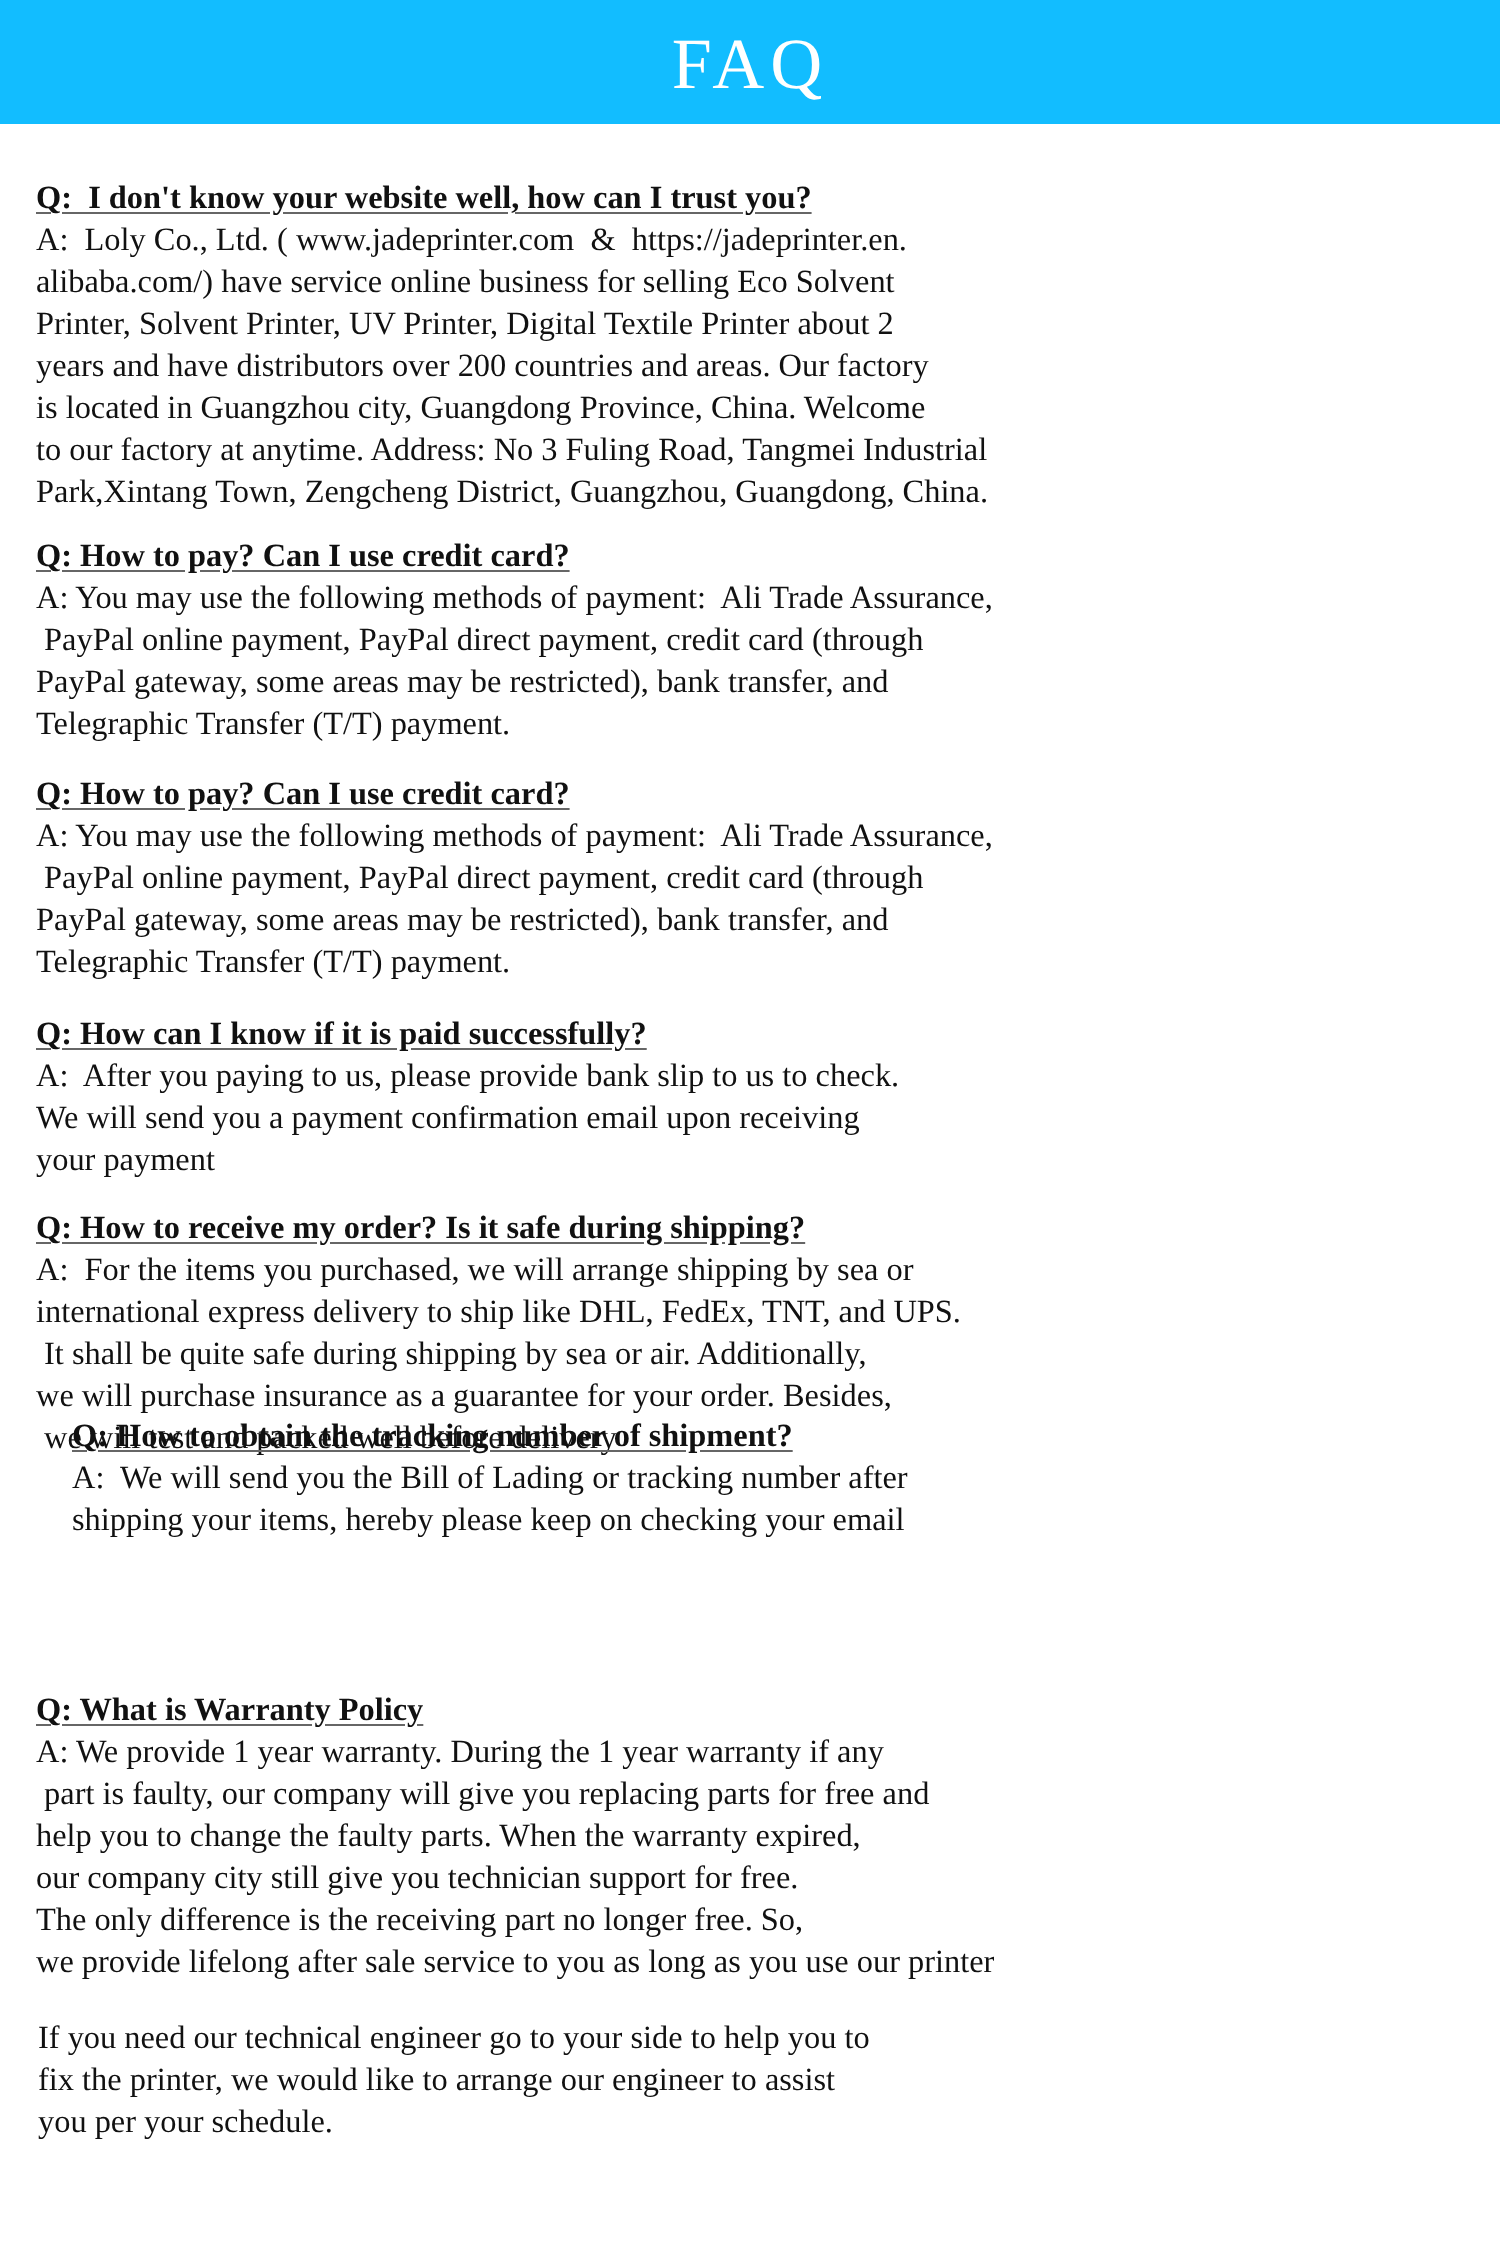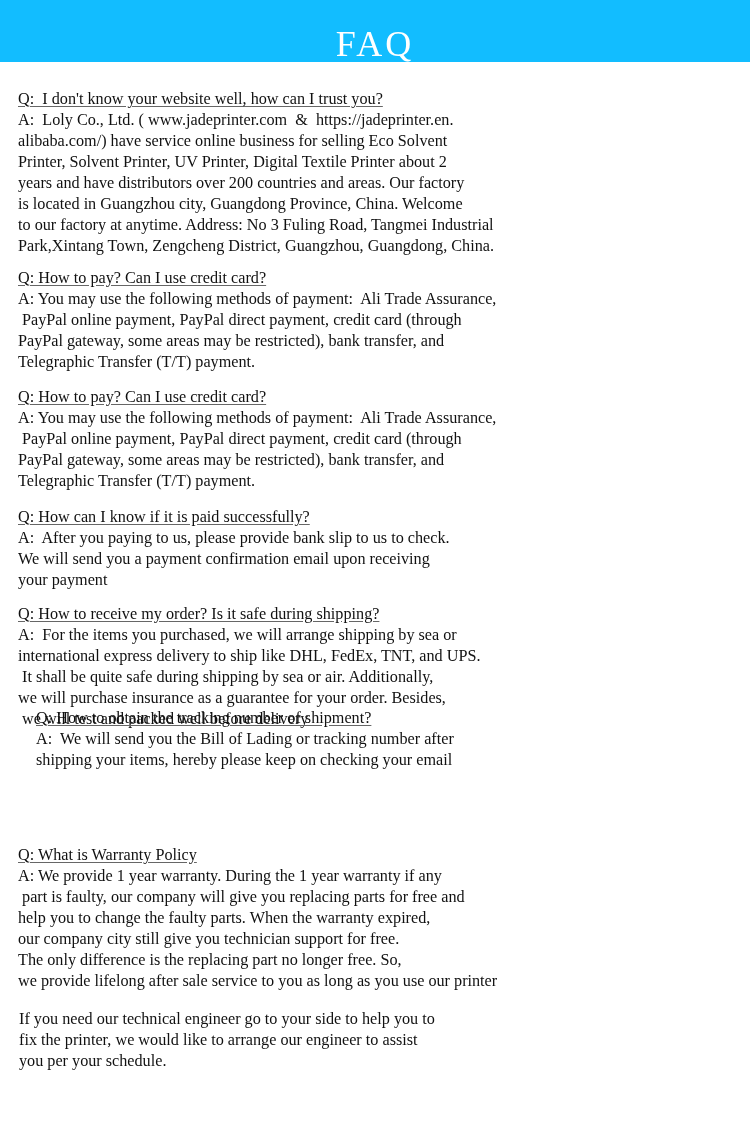--- a/index.html
+++ b/index.html
@@ -34,21 +34,21 @@
     font-weight: normal;
     line-height: 1;
     margin-top: 2px;
   }
   .faq-block {
     position: absolute;
     left: 18px;
     width: 725px;
   }
   .question {
-    font-weight: normal;
+    font-weight: bold;
     font-size: 16.2px;
     line-height: 21px;
     text-decoration: underline;
     text-decoration-color: #666;
     text-underline-offset: 2px;
     white-space: pre;
     margin: 0;
   }
   .line {
     font-size: 16.2px;
@@ -59,21 +59,21 @@
   .note {
     position: absolute;
     left: 19px;
     top: 1009px;
     width: 725px;
   }
 </style>
 </head>
 <body>
 
-<div class="header" style="background: rgb(18, 189, 255); align-items: flex-end;">
+<div class="header" style="background: rgb(18, 189, 255);">
   <span class="header-title">FAQ</span>
 </div>
 
 <div class="faq-block" style="top:89px;">
   <p class="question">Q:  I don't know your website well, how can I trust you?</p>
   <p class="line">A:  Loly Co., Ltd. ( www.jadeprinter.com  &amp;  https://jadeprinter.en.</p>
   <p class="line">alibaba.com/) have service online business for selling Eco Solvent</p>
   <p class="line">Printer, Solvent Printer, UV Printer, Digital Textile Printer about 2</p>
   <p class="line">years and have distributors over 200 countries and areas. Our factory</p>
   <p class="line">is located in Guangzhou city, Guangdong Province, China. Welcome</p>
@@ -118,21 +118,21 @@
   <p class="line">A:  We will send you the Bill of Lading or tracking number after</p>
   <p class="line">shipping your items, hereby please keep on checking your email</p>
 </div>
 
 <div class="faq-block" style="top:845px;">
   <p class="question">Q: What is Warranty Policy</p>
   <p class="line">A: We provide 1 year warranty. During the 1 year warranty if any</p>
   <p class="line"> part is faulty, our company will give you replacing parts for free and</p>
   <p class="line">help you to change the faulty parts. When the warranty expired,</p>
   <p class="line">our company city still give you technician support for free.</p>
-  <p class="line">The only difference is the replacing part no longer free. So,</p>
+  <p class="line">The only difference is the receiving part no longer free. So,</p>
   <p class="line">we provide lifelong after sale service to you as long as you use our printer</p>
 </div>
 
 <div class="note">
   <p class="line">If you need our technical engineer go to your side to help you to</p>
   <p class="line">fix the printer, we would like to arrange our engineer to assist</p>
   <p class="line">you per your schedule.</p>
 </div>
 
 </body></html>

